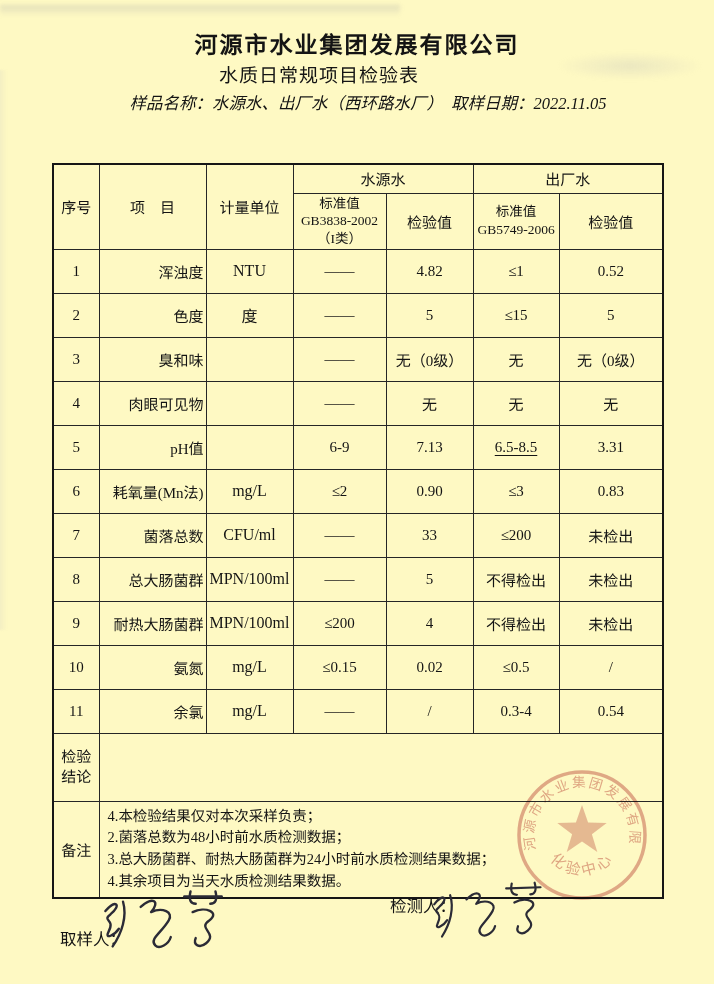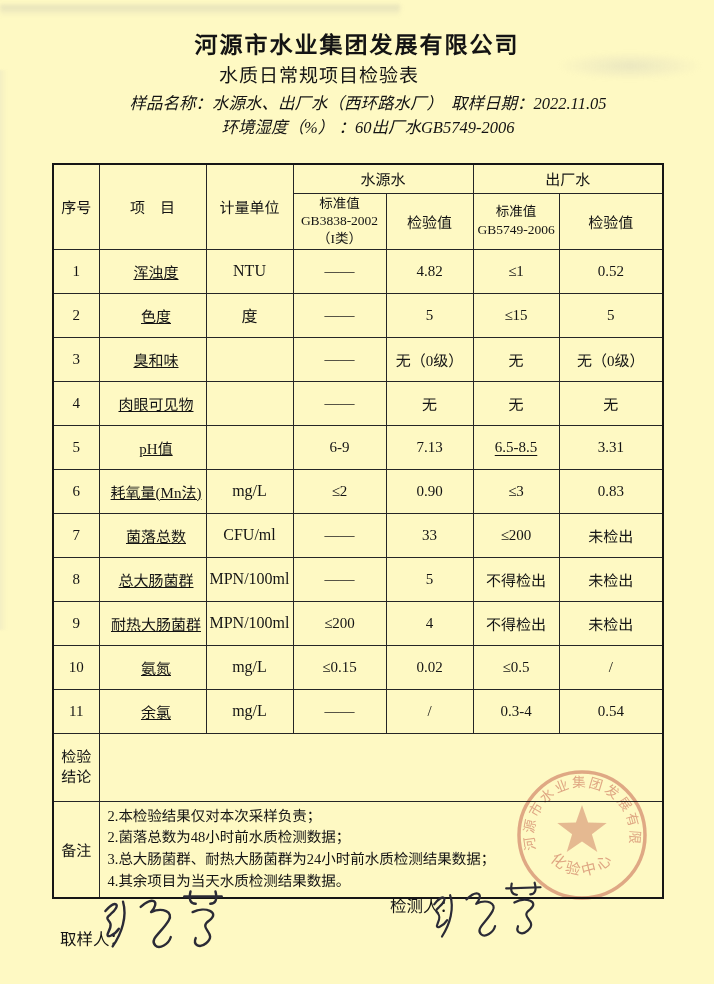--- a/index.html
+++ b/index.html
@@ -37,21 +37,21 @@
   table{position:absolute;left:52px;top:163px;width:610px;
     border-collapse:collapse;table-layout:fixed;
     border:2.5px solid #161616;}
   td{border:1.5px solid #262626;text-align:center;vertical-align:middle;
     font-size:15px;padding:0 2px;overflow:hidden;}
   tr.h1{height:29px;}
   tr.h2{height:56px;}
   tr.data{height:44px;}
   tr.concl{height:68px;}
   tr.rem{height:90px;}
-  td.item{text-align:center;padding-left:9px;text-decoration:underline;}
+  td.item{text-align:right;padding-left:9px;}
   td.unit{font-size:16px;}
   td.stdhdr{font-size:13.5px;line-height:1.3;white-space:pre-line;}
   td.prewrap{white-space:pre-line;line-height:1.35;}
   td.u{text-decoration:underline;text-underline-offset:3px;}
   td.remarks{text-align:left;vertical-align:middle;padding:4px 8px;font-size:14.5px;line-height:1.5;}
 
   
   .foot-label{position:absolute;font-size:16.5px;white-space:nowrap;}
   .sampler{left:60px;top:898px;margin-top:28px;}
   .tester{left:390px;top:893px;}
@@ -71,24 +71,20 @@
   <div class="smudge smudge-top"></div>
   <div class="smudge smudge-right"></div>
   <div class="smudge smudge-left"></div>
 
   <div class="company">河源市水业集团发展有限公司</div>
   <div class="doc-title">水质日常规项目检验表</div>
 
   <div class="meta">
     <div class="meta-row">
       <span class="left"><span>样品名称：</span><span>水源水、出厂水（西环路水厂）</span><span class="gap"></span><span>取样日期：</span><span>2022.11.05</span></span>
-    </div>
-    <div class="meta-row">
-      <span class="left"><span>环境湿度（%） ：</span><span>60</span></span>
-      <span class="right">出厂水GB5749-2006</span>
     </div>
   </div>
 
   <table>
     <colgroup>
       <col style="width:46px">
         <col style="width:107px">
         <col style="width:87px">
       <col style="width:93px">
         <col style="width:87px">
@@ -214,21 +210,21 @@
       </tr>
 
       <tr class="concl">
         <td class="prewrap">检验
 结论</td>
         <td colspan="6"></td>
       </tr>
       <tr class="rem">
         <td>备注</td>
         <td colspan="6" class="remarks">
-          <div>2.本检验结果仅对本次采样负责；</div>
+          <div>4.本检验结果仅对本次采样负责；</div>
           <div>2.菌落总数为48小时前水质检测数据；</div>
           <div>3.总大肠菌群、耐热大肠菌群为24小时前水质检测结果数据；</div>
           <div>4.其余项目为当天水质检测结果数据。</div>
         </td>
       </tr>
     </tbody>
   </table>
 
   <svg class="seal" viewBox="0 0 150 150" role="img">
     <circle cx="75" cy="75" r="63" fill="none" stroke-width="3.5" stroke-opacity="0.7" stroke="#c96f6f"></circle>

